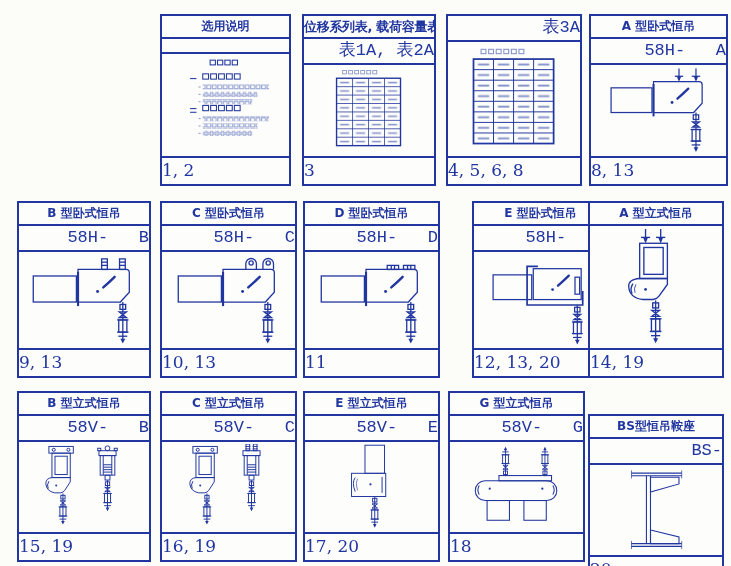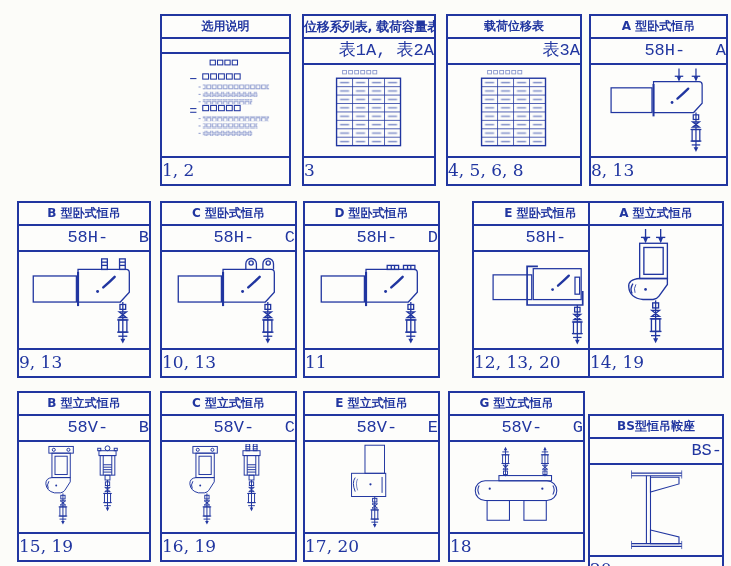--- a/index.html
+++ b/index.html
@@ -149,21 +149,20 @@
   <div class="s">表1A, 表2A</div>
   <div class="b">
     <svg viewBox="0 0 110 100">
         <use href="#tbl"></use>
       </svg>
   </div>
   <div class="f">3</div>
 </div>
 
 <div class="card" style="left:446px;top:14px;width:136px;height:172px">
-  <div class="t">载荷位移表</div>
   <div class="s">表3A</div>
   <div class="b">
     <svg viewBox="0 0 110 100">
         <use href="#tbl"></use>
       </svg>
   </div>
   <div class="f">4, 5, 6, 8</div>
 </div>
 
 <div class="card" style="left:589px;top:14px;width:139px;height:172px">

